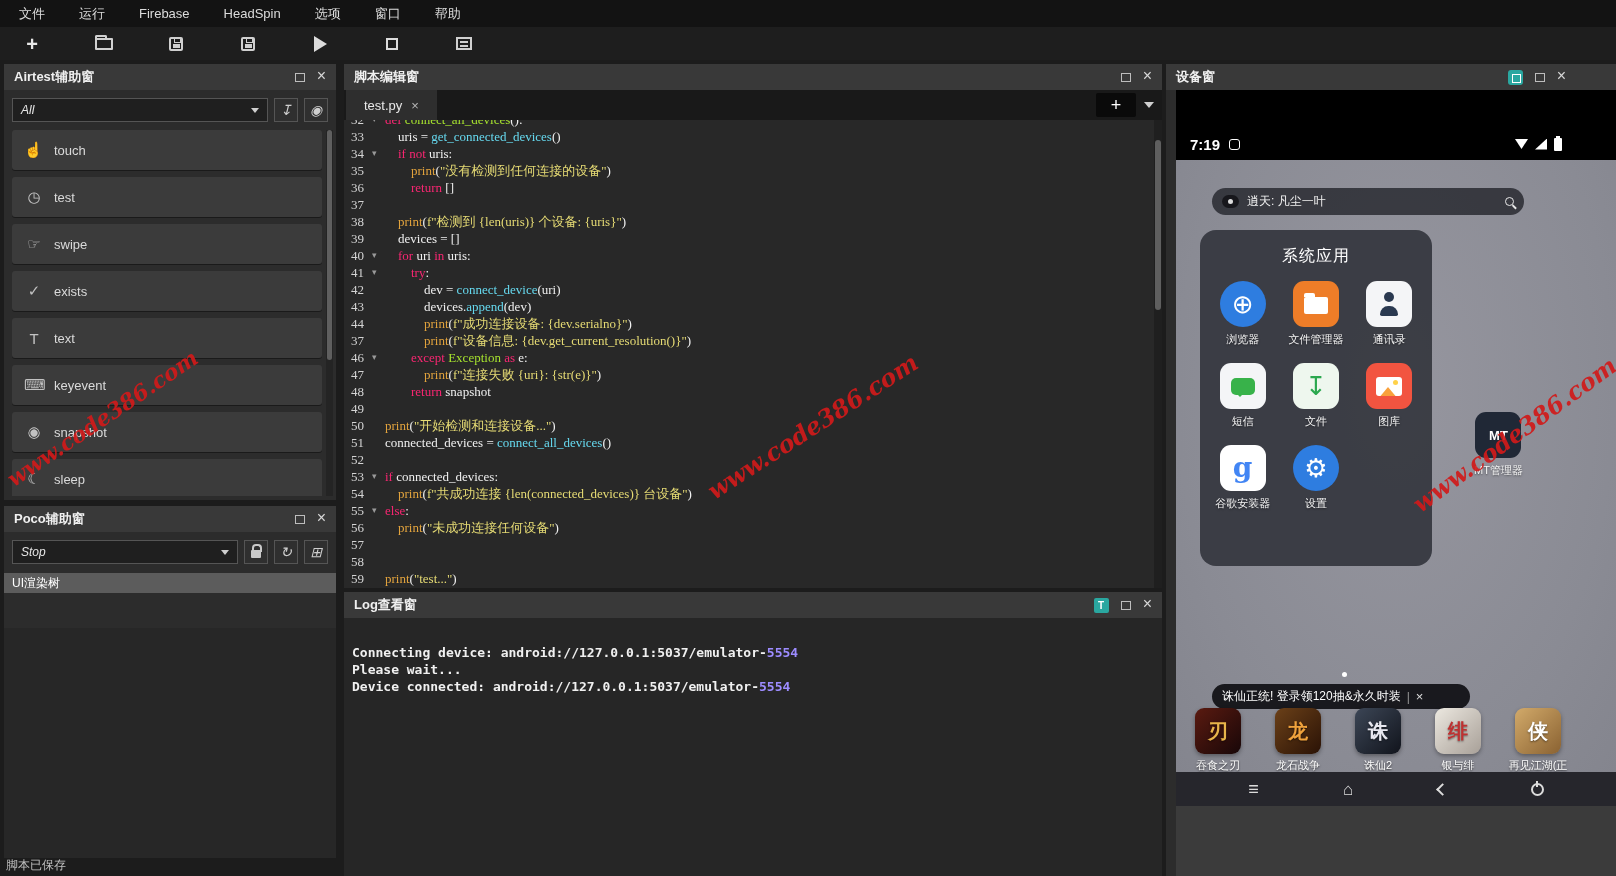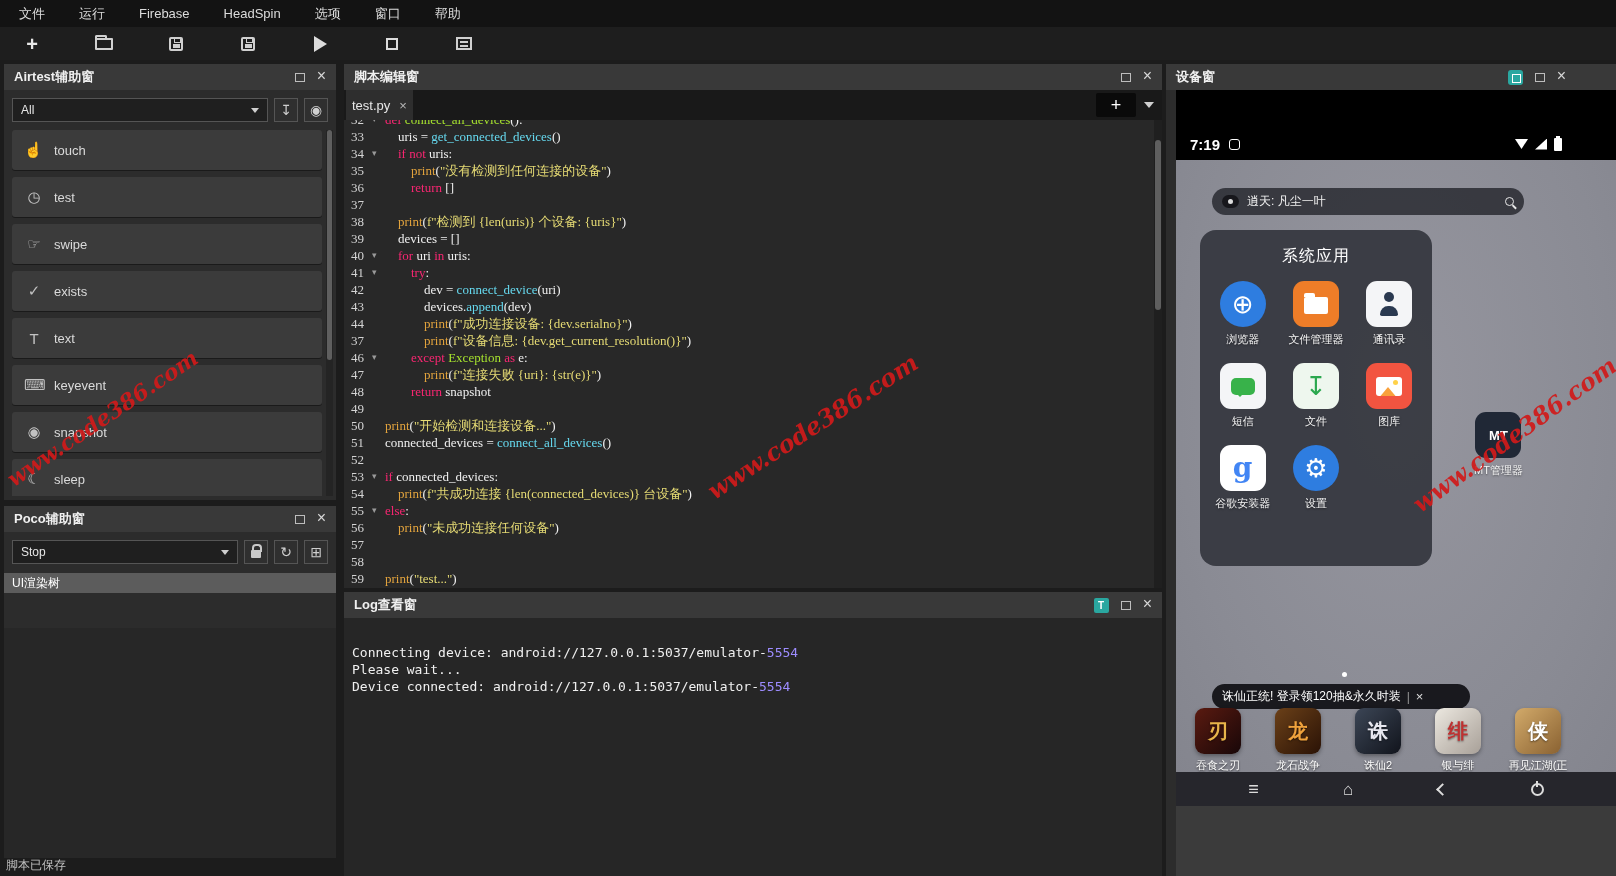--- a/index.html
+++ b/index.html
@@ -48,21 +48,21 @@
 
   
   .panel { position:absolute; background:#2c2c2c; }
   .phead { height:26px; background:#393939; display:flex; align-items:center; padding:0 10px; }
   .ptitle { font-weight:bold; color:#f0f0f0; font-size:13px; }
   .pbtns { margin-left:auto; display:flex; align-items:center; gap:12px; }
   .wbtn-max { width:10px; height:9px; border:1.5px solid #bdbdbd; display:inline-block; }
   .wbtn-close { color:#d8d8d8; font-size:16px; line-height:1; margin-top:-2px; }
 
   #airtest { left:4px; top:64px; width:332px; height:436px; }
-  .combo-row { display:flex; align-items:center; padding:8px 8px 6px 8px; gap:6px; }
+  .combo-row { display:flex; align-items:center; padding:8px 8px 6px 8px; gap:6px;font-style:italic; }
   .dropdown { flex:1; height:24px; background:#1f1f1f; border:1px solid #555;
               display:flex; align-items:center; padding:0 8px; color:#e6e6e6; font-size:12px; }
   .dd-arrow { margin-left:auto; width:0; height:0; border-left:4px solid transparent;
               border-right:4px solid transparent; border-top:5px solid #cfcfcf; }
   .mini-btn { width:24px; height:24px; background:#2f2f2f; border:1px solid #555; flex:none;
               display:flex; align-items:center; justify-content:center; }
   .action-list { position:absolute; top:66px; left:8px; right:14px; bottom:4px;
                  display:flex; flex-direction:column; gap:7px; overflow:hidden; }
   .action-item { height:40px; flex:none; background:#3b3b3b; border-radius:3px; display:flex;
                  align-items:center; padding-left:12px; gap:10px; box-shadow:0 1px 0 rgba(0,0,0,.4); }
@@ -75,21 +75,21 @@
   .search-box { margin-top:4px; height:26px; background:#171717; display:flex; align-items:center;
                 padding:0 10px; gap:8px; }
   .search-text { color:#8e8e8e; font-size:12px; }
   .tree-tab { height:20px; background:#5c5c5c; display:flex; align-items:center; padding:0 8px;
               color:#fff; font-size:12px; margin-top:3px; }
   .tree-area { position:absolute; top:122px; left:0; right:0; bottom:0; background:#272727; }
 
   #editor { left:344px; top:64px; width:818px; height:524px; }
   .tabbar { height:30px; background:#191919; display:flex; align-items:center; position:relative; }
   .tab { height:30px; background:#2e2e2e; display:flex; align-items:center; margin-left:2px;
-         padding:0 6px; gap:9px; color:#e8e8e8; font-size:13px; }
+         padding:0 18px; gap:9px; color:#e8e8e8; font-size:13px; }
   .tab-close { color:#b8b8b8; font-size:13px; }
   .add-btn { position:absolute; right:26px; top:3px; width:40px; height:24px; background:#0a0a0a;
              border-radius:2px; color:#fff; font-size:18px; display:flex; align-items:center; justify-content:center; }
   .menu-caret { position:absolute; right:8px; top:12px; width:0; height:0;
                 border-left:5px solid transparent; border-right:5px solid transparent; border-top:6px solid #cfcfcf; }
   .code-area { position:absolute; top:56px; left:0; right:8px; bottom:0; background:#282828; overflow:hidden;
                font-family:Liberation Serif, serif; font-size:13px; line-height:17px; color:#f0f0f0; }
   #code-lines { margin-top:-9px; }
   .code-line { display:flex; white-space:pre; height:17px; }
   .ln { flex:none; width:28px; padding-left:7px; color:#d4d4d4; }
@@ -97,21 +97,21 @@
   .t-pl { color:#f0f0f0; } .t-kw { color:#f92672; } .t-fn { color:#66d9ef; }
   .t-def { color:#a6e22e; } .t-str { color:#e6db74; } .t-bi { color:#e2a33d; } .t-num { color:#9d8cff; }
   .code-scroll { position:absolute; top:56px; right:0; bottom:0; width:8px; background:#1f1f1f; }
 
   #log { left:344px; top:592px; width:818px; height:284px; }
   .log-ticon { width:15px; height:15px; background:#2aa7a0; border-radius:2px; color:#fff; font-size:10px;
                font-weight:bold; display:flex; align-items:center; justify-content:center; }
   .log-content { position:absolute; top:26px; left:0; right:0; bottom:0; background:#262626;
                  padding:26px 8px 0 8px; font-family:"DejaVu Sans Mono","Liberation Mono",monospace;
                  font-size:13px; line-height:17px; color:#eaeaea; }
-  .log-line { white-space:pre; }
+  .log-line { white-space:pre;font-weight:bold; }
 
   
   #device { left:1166px; top:64px; width:450px; height:812px; }
   .cast-ic { width:15px; height:15px; background:#2aa7a0; border-radius:3px; position:relative; display:inline-block; }
   .cast-ic::before { content:""; position:absolute; top:4px; left:4px; width:7px; height:7px; border:1.5px solid #fff; }
   .device-body { position:absolute; top:26px; left:10px; right:0; bottom:0; background:#000; }
   .abar { position:absolute; top:38px; left:0; right:0; height:32px; display:flex; align-items:center;
           padding:0 14px; color:#fff; }
   .atime { font-size:15px; font-weight:bold; }
   .sb-app { width:11px; height:11px; border:1.5px solid #fff; border-radius:3px; margin-left:9px; }

